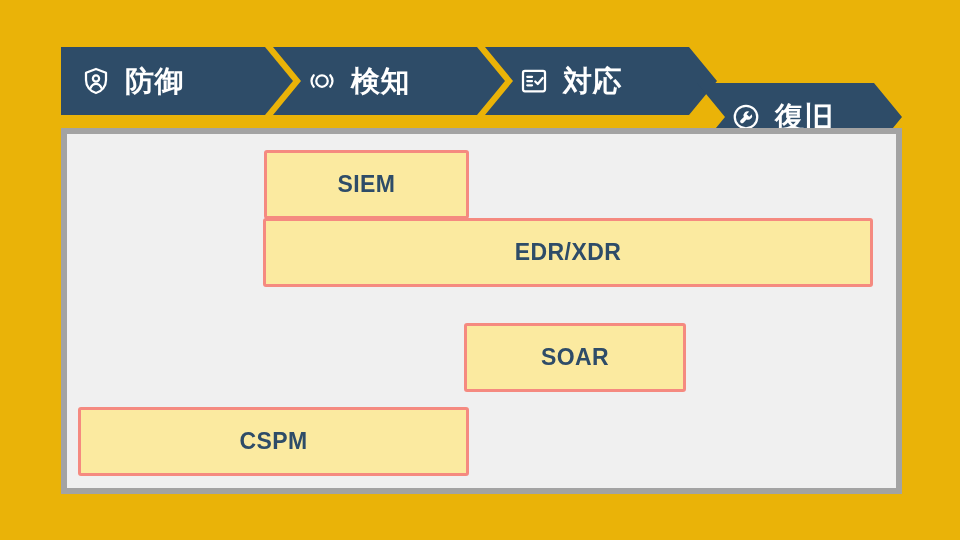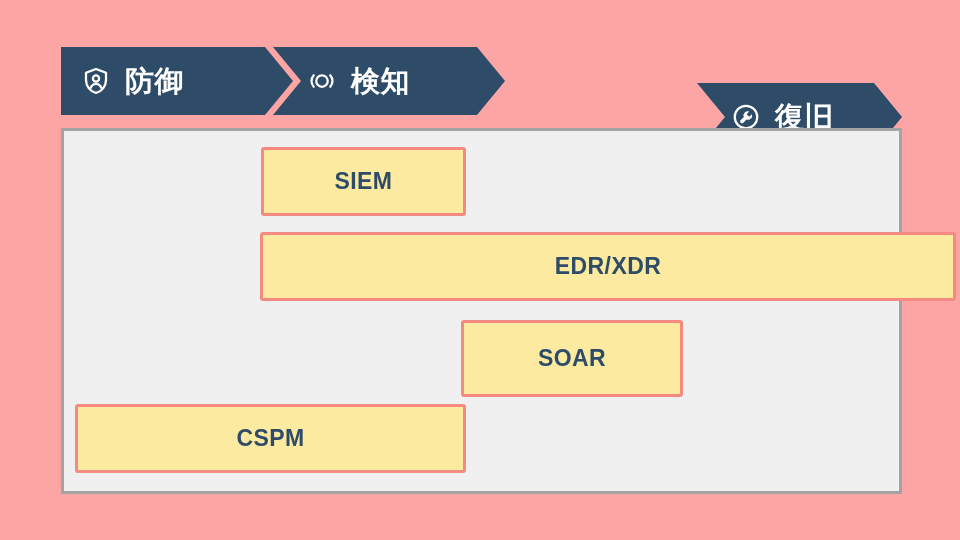--- a/index.html
+++ b/index.html
@@ -10,21 +10,21 @@
   body {
     width: 960px;
     height: 540px;
     font-family: "Liberation Sans", "DejaVu Sans", sans-serif;
     overflow: hidden;
   }
   #canvas {
     position: relative;
     width: 960px;
     height: 540px;
-    background: #fca5a5;
+    background: #eab308;
   }
 
   
   #phase-band {
     position: absolute;
     left: 61px;
     top: 47px;
     width: 841px;
     height: 68px;
   }
@@ -68,21 +68,21 @@
   }
 
   
   #coverage-panel {
     position: absolute;
     left: 61px;
     top: 128px;
     width: 841px;
     height: 366px;
     box-sizing: border-box;
-    border: 3px solid #a3a3a3;
+    border: 6px solid #a3a3a3;
     background: #f0f0f0;
   }
   .coverage-bar {
     position: absolute;
     box-sizing: border-box;
     background: #fbeaa0;
     border: 3px solid #f58a80;
     border-radius: 3px;
     display: flex;
     align-items: center;
@@ -119,43 +119,55 @@
       <span class="phase-icon">
         <svg viewBox="0 0 24 24" fill="none" stroke="#ffffff" stroke-width="1.8" stroke-linecap="round" stroke-linejoin="round">
           <circle cx="12" cy="12" r="4.6"></circle>
           <path d="M5.4 7.4 C4.2 8.8 3.6 10.4 3.6 12 C3.6 13.6 4.2 15.2 5.4 16.6"></path>
           <path d="M18.6 7.4 C19.8 8.8 20.4 10.4 20.4 12 C20.4 13.6 19.8 15.2 18.6 16.6"></path>
         </svg>
       </span>
       <span class="phase-label">検知</span>
     </div>
 
+    <div class="phase-chevron mid" style="left:424px; width:232px;">
+      <span class="phase-icon">
+        <svg viewBox="0 0 24 24" fill="none" stroke="#ffffff" stroke-width="1.8" stroke-linecap="round" stroke-linejoin="round">
+          <rect x="3.2" y="3.8" width="17.6" height="16.4" rx="1.6"></rect>
+          <path d="M6.6 8.6 H10.4"></path>
+          <path d="M6.6 12 H10.4"></path>
+          <path d="M6.6 15.4 H10.4"></path>
+          <path d="M13 12.4 L15 14.4 L19 9.6"></path>
+        </svg>
+      </span>
+      <span class="phase-label">対応</span>
+    </div>
 
     <div class="phase-chevron mid" style="left:636px; width:205px;margin-top:36px;">
       <span class="phase-icon">
         <svg viewBox="0 0 24 24" fill="none" stroke="#ffffff" stroke-width="1.8" stroke-linecap="round" stroke-linejoin="round">
           <circle cx="12" cy="12" r="9"></circle>
           <path d="M14.6 7.6 A3.3 3.3 0 0 0 10.3 11.9 L7.6 14.6 A1.5 1.5 0 0 0 9.7 16.7 L12.4 14 A3.3 3.3 0 0 0 16.7 9.7 L14.6 11.8 L12.5 9.7 Z" fill="#ffffff" stroke="none"></path>
         </svg>
       </span>
       <span class="phase-label">復旧</span>
     </div>
   </div>
 
   <div id="coverage-panel">
 
     <div class="coverage-bar" style="left:197px; top:16px; width:205px; height:69px;">
       <span class="coverage-bar-label">SIEM</span>
     </div>
 
-    <div class="coverage-bar" style="left:196px; top:101px; width:696px; height:69px;">
+    <div class="coverage-bar" style="left:196px; top:84px; width:610px; height:69px;">
       <span class="coverage-bar-label">EDR/XDR</span>
     </div>
 
-    <div class="coverage-bar" style="left:397px; top:189px; width:222px; height:77px;">
+    <div class="coverage-bar" style="left:397px; top:189px; width:222px; height:69px;">
       <span class="coverage-bar-label">SOAR</span>
     </div>
 
     <div class="coverage-bar" style="left:11px; top:273px; width:391px; height:69px;">
       <span class="coverage-bar-label">CSPM</span>
     </div>
   </div>
 
 </div>
 

